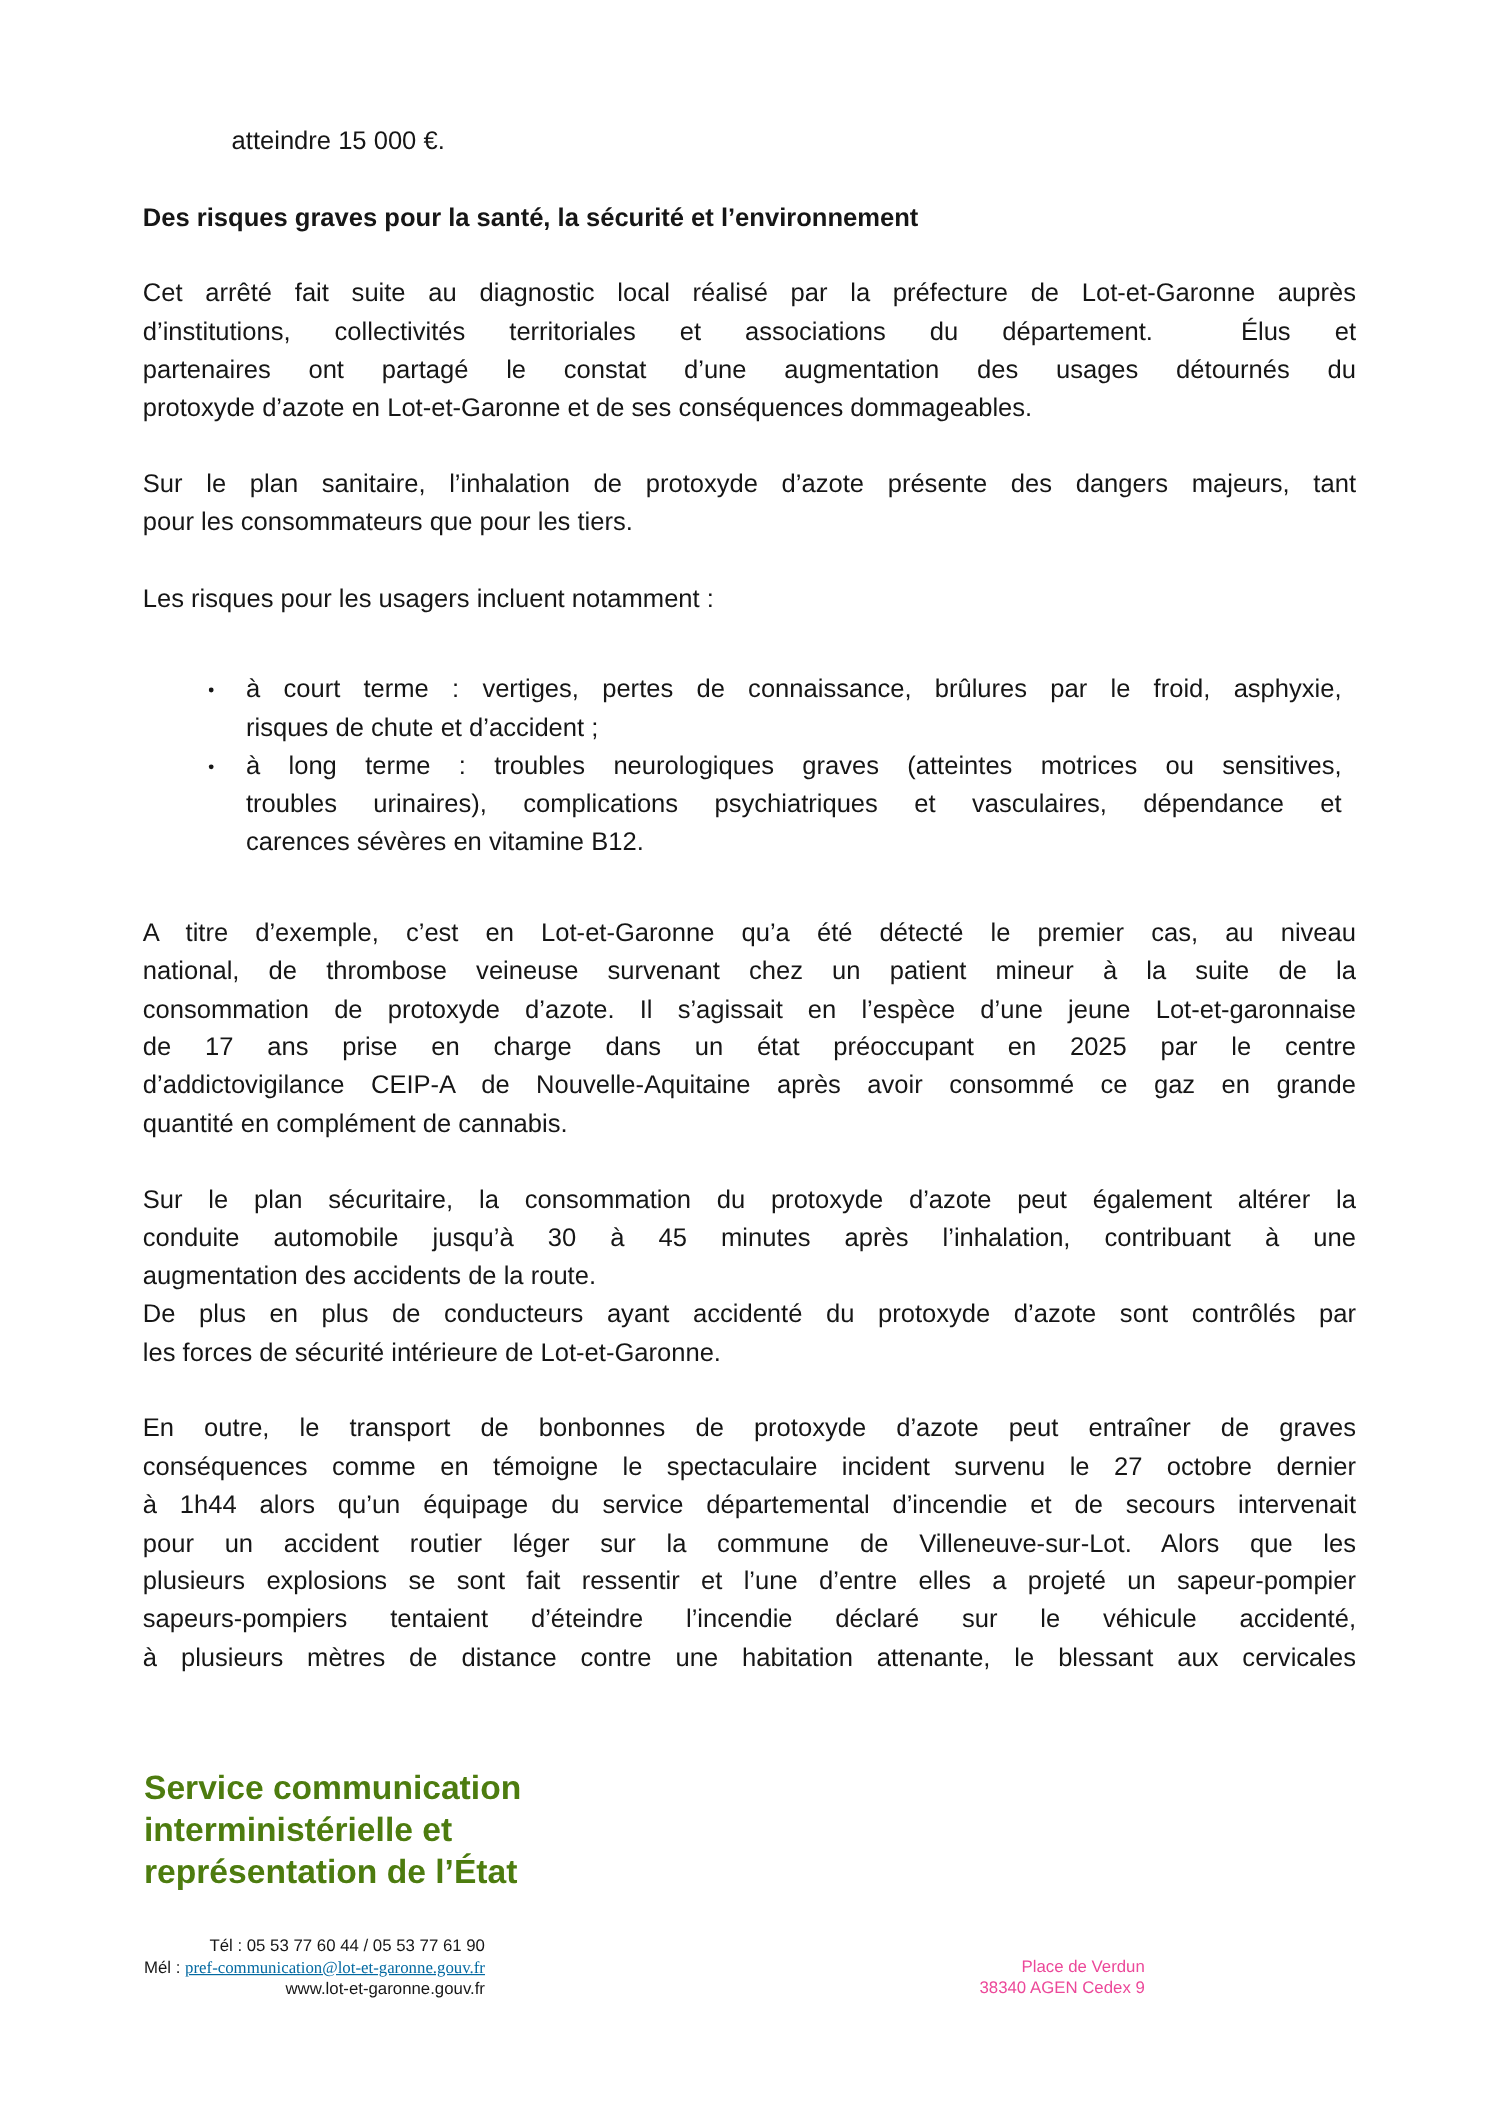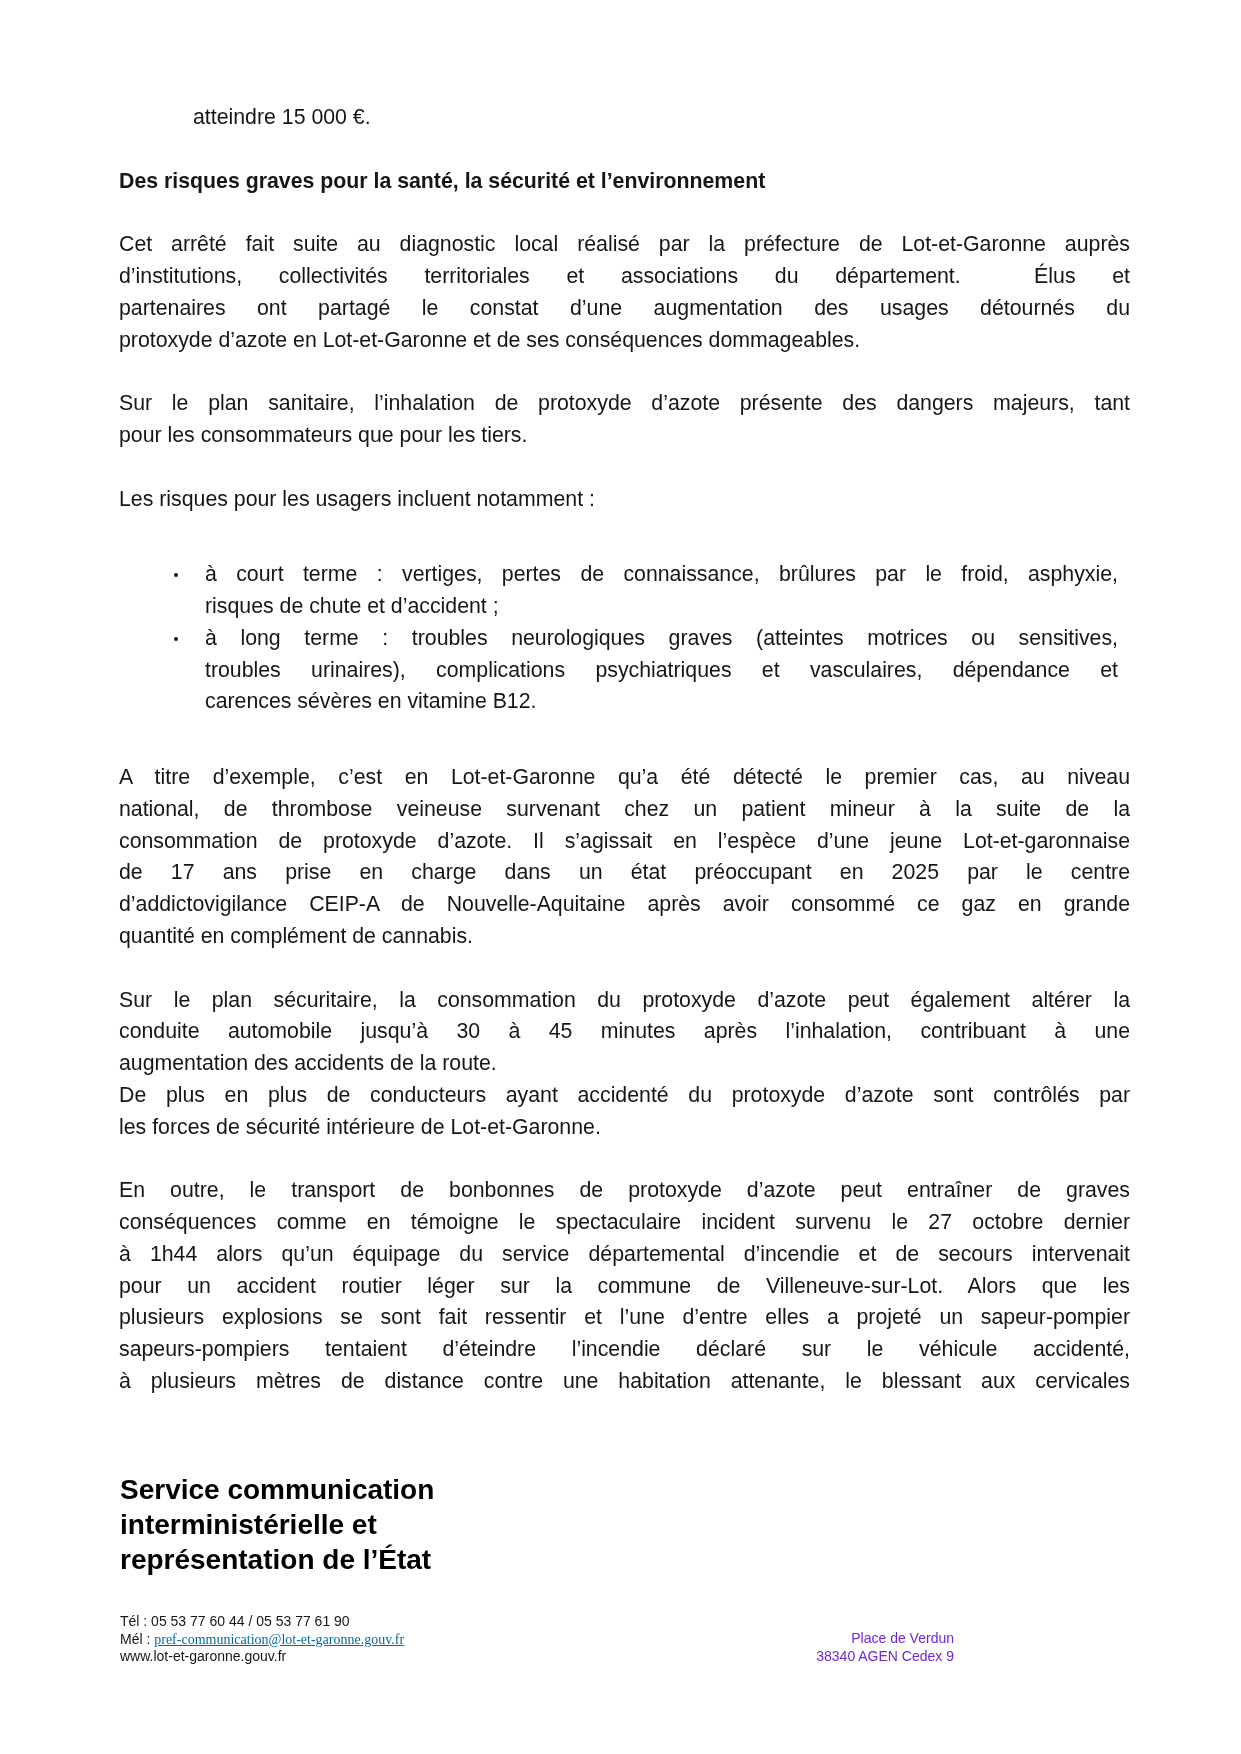--- a/index.html
+++ b/index.html
@@ -14,28 +14,28 @@
   .gap { display: block; height: 31.8px; }
   .indent { padding-left: 74px; }
   .heading { font-weight: bold; }
   .bullet-list { display: block; margin: 12px; padding: 0; list-style: none; }
   .bullet-item { position: relative; display: block; padding-left: 74px; }
   .bullet-dot { position: absolute; left: 43px; top: 0; height: 31.8px; width: 6px;
                 display: flex; align-items: center; }
   .bullet-dot::before { content: ""; display: block; width: 4px; height: 4px;
                         border-radius: 50%; background: #161616; }
   .service { position: absolute; left: 120px; top: 1472px; font-size: 28px;
-             line-height: 35px; font-weight: bold; color: #000000; }
+             line-height: 35px; font-weight: bold; color: #4d7c0f; }
   .service span { display: block; white-space: nowrap; }
   .contact { position: absolute; left: 120px; top: 1613px; font-size: 14px;
-             line-height: 17.5px; color: #161616; }
+             line-height: 17.5px; color: #161616; text-align: right; }
   .contact span.row { display: block; white-space: nowrap; }
   .contact a { color: #0369a1; text-decoration: underline; font-family: Liberation Serif, serif; }
   .address { position: absolute; right: 49px; top: 1630px; font-size: 14px;
-             line-height: 17.5px; text-align: right; color: #6d28d9; }
+             line-height: 17.5px; text-align: right; color: #ec4899; }
   .address span { display: block; white-space: nowrap; }
 </style>
 </head>
 <body>
 
 <div class="page">
 
   <div class="body-text">
     <span class="line last indent">atteindre 15 000 €.</span>
     <span class="gap"></span>

